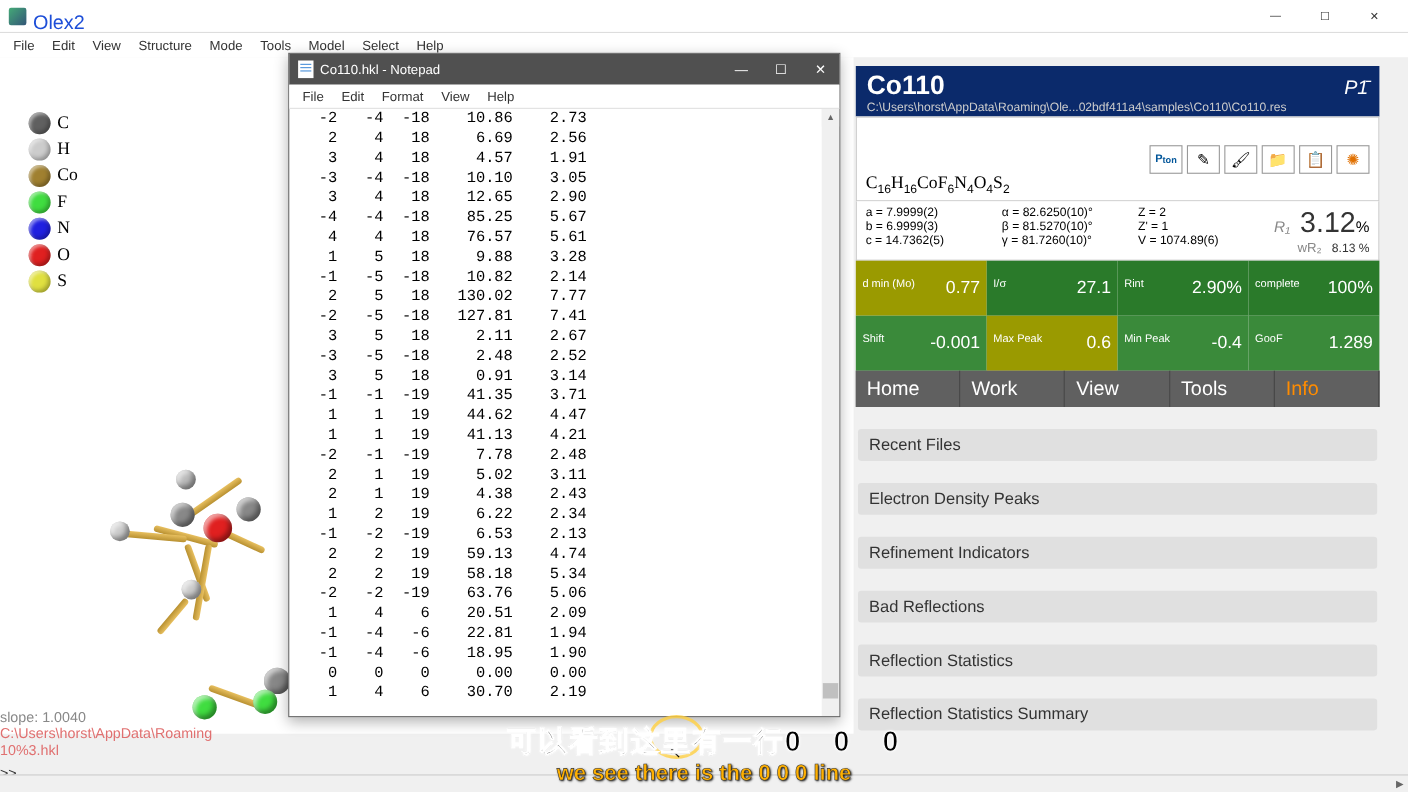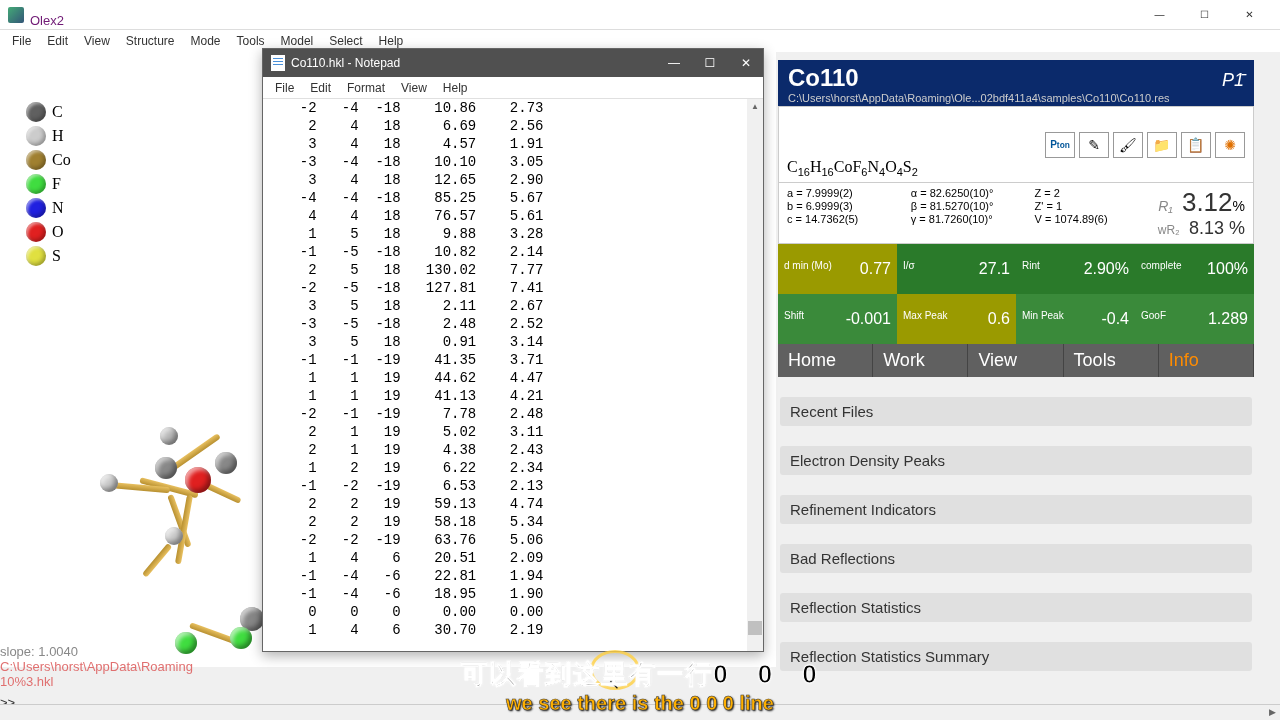--- a/index.html
+++ b/index.html
@@ -2,21 +2,21 @@
 <html><head>
 <meta charset="utf-8">
 <style>
 * { box-sizing: border-box; margin: 0; padding: 0; font-family: 'Segoe UI', Tahoma, sans-serif; }
 body { width: 1280px; height: 720px; background: #fff; overflow: hidden; position: relative; }
 
 
 .olex-window { position: absolute; top: 0; left: 0; width: 1280px; height: 720px; background: #f0f0f0; }
 .olex-titlebar { height: 30px; background: #fff; display: flex; align-items: center; padding: 0 8px; border-bottom: 1px solid #ddd; }
 .olex-titlebar .icon { width: 16px; height: 16px; background: linear-gradient(135deg, #4a7, #357); border-radius: 2px; margin-right: 6px; }
-.olex-titlebar .title { font-size: 13px; color: #701a75; margin-top: 12px; }
+.olex-titlebar .title { font-size: 18px; color: #1d4ed8; margin-top: 12px; }
 .olex-titlebar .win-controls { margin-left: auto; display: flex; }
 .olex-titlebar .win-btn { width: 45px; height: 28px; display: flex; align-items: center; justify-content: center; font-size: 10px; color: #333; }
 .olex-menubar { height: 22px; background: #fff; display: flex; align-items: center; padding: 0 4px; font-size: 12px; }
 .olex-menubar span { padding: 2px 8px; color: #333; }
 
 
 .olex-content { position: absolute; top: 52px; left: 0; width: 776px; height: 615px; background: #fff; }
 .legend { position: absolute; top: 50px; left: 26px; }
 .legend-item { display: flex; align-items: center; margin-bottom: 4px; }
 .legend-ball { width: 20px; height: 20px; border-radius: 50%; margin-right: 6px; box-shadow: inset -2px -2px 4px rgba(0,0,0,0.3), inset 2px 2px 3px rgba(255,255,255,0.5); }
@@ -35,21 +35,21 @@
 .notepad { position: absolute; top: 48px; left: 262px; width: 502px; height: 604px; background: #fff; box-shadow: 0 4px 12px rgba(0,0,0,0.3); border: 1px solid #666; }
 .np-titlebar { height: 28px; background: #505050; display: flex; align-items: center; padding: 0 8px; color: #fff; }
 .np-icon { width: 14px; height: 16px; background: #fff; margin-right: 6px; position: relative; }
 .np-icon::before { content: ''; position: absolute; top: 3px; left: 2px; right: 2px; height: 1px; background: #4a90d9; box-shadow: 0 3px 0 #4a90d9, 0 6px 0 #4a90d9; }
 .np-title { font-size: 12px; }
 .np-controls { margin-left: auto; display: flex; gap: 18px; }
 .np-btn { width: 18px; text-align: center; font-size: 12px; }
 .np-menubar { height: 22px; background: #fff; display: flex; align-items: center; padding: 0 4px; font-size: 12px; border-bottom: 1px solid #e0e0e0; }
 .np-menubar span { padding: 2px 8px; color: #333; }
 .np-body { position: relative; height: calc(100% - 50px); overflow: hidden; }
-.np-text { font-family: 'Consolas', 'Courier New', monospace; font-size: 14px; white-space: pre; padding: 0 20px; line-height: 18px; }
+.np-text { font-family: 'Consolas', 'Courier New', monospace; font-size: 14px; white-space: pre; padding: 0 10px; line-height: 18px; }
 .np-scroll { position: absolute; right: 0; top: 0; width: 16px; height: 100%; background: #f0f0f0; }
 .np-thumb { position: absolute; bottom: 16px; left: 1px; width: 14px; height: 14px; background: #c0c0c0; }
 .np-arrow-up { position: absolute; top: 0; left: 0; width: 16px; height: 16px; background: #f0f0f0; font-size: 8px; text-align: center; line-height: 16px; color: #666; }
 
 
 .right-panel { position: absolute; top: 60px; right: 26px; width: 476px; }
 .rp-header { background: #0b2a6b; color: #fff; padding: 4px 10px 2px 10px; }
 .rp-title-row { display: flex; align-items: baseline; justify-content: space-between; }
 .rp-title { font-size: 24px; font-weight: bold; }
 .rp-sg { font-size: 18px; font-style: italic; }
@@ -61,21 +61,21 @@
 .rp-tools { display: flex; gap: 4px; }
 .rp-tool { width: 30px; height: 26px; border: 1px solid #999; background: #fff; display: flex; align-items: center; justify-content: center; font-size: 14px; }
 
 .rp-cell { background: #fff; display: flex; padding: 4px 8px; border: 1px solid #ccc; border-top: none; font-size: 11px; }
 .rp-cell-col { flex: 1; }
 .rp-cell-col div { margin-bottom: 1px; }
 .rp-r { text-align: right; flex: 1.1; }
 .rp-r .r1 { font-size: 14px; font-style: italic; color: #888; }
 .rp-r .r1v { font-size: 26px; color: #333; }
 .rp-r .r2 { font-size: 12px; color: #888; }
-.rp-r .r2v { font-size: 18px; color: #333; }
+.rp-r .r2v { font-size: 11px; color: #333; }
 
 .rp-stats { display: grid; grid-template-columns: 1fr 1fr 1fr 1fr; }
 .rp-stat { display: flex; justify-content: space-between; padding: 16px 6px; color: #fff; font-size: 12px; }
 .rp-stat .lbl { font-size: 10px; }
 .rp-stat .val { font-size: 16px; }
 .bg-yellow { background: #9a9a00; }
 .bg-green { background: #2a7a2a; }
 .bg-lgreen { background: #3a8a3a; }
 
 .rp-tabs { display: flex; background: #555; }

